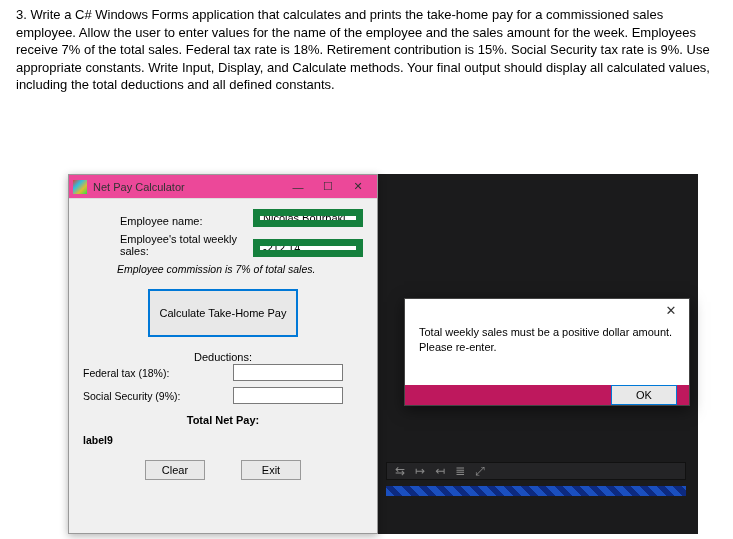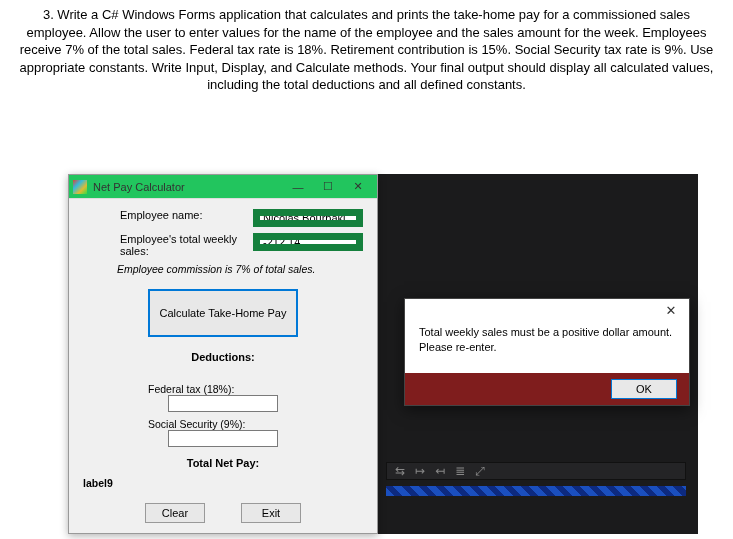--- a/index.html
+++ b/index.html
@@ -1,50 +1,50 @@
 <!DOCTYPE html>
 <html><head>
 <meta charset="utf-8">
 <style>
   * { box-sizing: border-box; margin: 0; padding: 0; font-family: Arial, sans-serif; }
   body { width: 733px; height: 539px; background: #fff; position: relative; overflow: hidden; }
-  .problem { padding: 6px 16px 4px; font-size: 13px; line-height: 1.35; color: #000; text-align: center; }
+  .problem { padding: 6px 16px 4px; font-size: 13px; line-height: 1.35; color: #000; }
   .screenshot-area { position: absolute; left: 68px; top: 174px; width: 630px; height: 360px; background: #1b1b1c; }
   
   .calc-window { position: absolute; left: 0; top: 0; width: 310px; height: 360px; background: #f0f0f0; border: 1px solid #999; box-shadow: 0 2px 8px rgba(0,0,0,.3); }
-  .titlebar { height: 24px; background: #22c55e; display: flex; align-items: center; padding: 0 4px; border-bottom: 1px solid #ddd; }
+  .titlebar { height: 24px; background: #ec4899; display: flex; align-items: center; padding: 0 4px; border-bottom: 1px solid #ddd; }
   .titlebar .app-icon { width: 14px; height: 14px; margin-right: 6px; display: inline-block; background: linear-gradient(135deg,#d43,#3bd,#db3,#3d4); }
   .titlebar .title { font-size: 11px; color: #333; flex: 1; }
   .titlebar .btn { width: 30px; height: 20px; display: flex; align-items: center; justify-content: center; font-size: 11px; color: #333; }
   .calc-body { padding: 10px 14px 6px; font-size: 11px; color: #000; }
-  .row { display: flex; align-items: flex-start; margin-bottom: 6px; padding-left: 37px; }
+  .row { display: flex; align-items: flex-end; margin-bottom: 6px; padding-left: 37px; }
   .row .lbl { width: 140px; }
   .row input { width: 110px; height: 18px; border: 7px solid #15803d; font-size: 11px; padding: 1px 3px; background: #fff; }
   .hint { font-style: italic; text-align: left; margin: 2px 0 14px 34px; font-size: 10.5px; }
   .calc-btn { display: block; margin: 0 auto 14px; padding: 16px 10px; font-size: 11px; background: #e8e8e8; border: 2px solid #0078d7; cursor: pointer; }
-  .section-title { font-weight: bold; text-align: center; font-size: 11px; margin-bottom: 20px; }
-  .row2 { display: flex; align-items: center; margin-bottom: 6px; flex-direction: column; }
+  .section-title { font-weight: normal; text-align: center; font-size: 11px; margin-bottom: 1px; }
+  .row2 { display: flex; align-items: center; margin-bottom: 6px; }
   .row2 .lbl2 { width: 150px; font-size: 10.5px; }
   .row2 input { width: 110px; height: 17px; border: 1px solid #7a7a7a; background: #fff; }
   .netpay { font-weight: bold; text-align: center; margin: 10px 0 8px; font-size: 11px; }
   .label9 { font-size: 10.5px; margin-bottom: 14px; font-weight: bold; }
   .bottom-buttons { display: flex; justify-content: center; gap: 36px; }
   .bottom-buttons button { width: 60px; height: 20px; font-size: 11px; background: #e8e8e8; border: 1px solid #999; cursor: pointer; }
   
   .ide-top { position: absolute; left: 318px; top: 10px; height: 20px; display: flex; align-items: center; font-size: 11px; color: #ccc; }
   .ide-tab { padding: 2px 8px; }
   .ide-combo { margin-left: 50px; border: 1px solid #555; height: 16px; width: 18px; display: flex; align-items: center; justify-content: center; color: #aaa; }
   .ide-form10 { margin-left: 6px; display: flex; align-items: center; gap: 4px; }
   .ide-form10 .cog { width: 12px; height: 12px; display: inline-block; color: #d69a45; }
   
   .msgbox { position: absolute; left: 336px; top: 124px; width: 286px; height: 108px; background: #fff; border: 1px solid #444; box-shadow: 0 4px 14px rgba(0,0,0,.5); }
   .msgbox .mb-title { height: 22px; display: flex; justify-content: flex-end; align-items: center; padding: 0 6px; }
   .msgbox .mb-close { font-size: 13px; color: #333; width: 24px; text-align: center; }
   .msgbox .mb-body { padding: 4px 14px 0; font-size: 11px; line-height: 1.35; color: #000; }
-  .msgbox .mb-footer { position: absolute; bottom: 0; left: 0; right: 0; height: 32px; background: #7f1d1d; display: flex; justify-content: flex-end; align-items: center; padding: 0 12px; }
+  .msgbox .mb-footer { position: absolute; bottom: 0; left: 0; right: 0; height: 20px; background: #be185d; display: flex; justify-content: flex-end; align-items: center; padding: 0 12px; }
   .msgbox .mb-ok { width: 66px; height: 20px; font-size: 11px; background: #e8e8e8; border: 1px solid #0078d7; cursor: pointer; }
   
   .bottom-tb { position: absolute; left: 318px; bottom: 16px; width: 300px; height: 56px;}
   .bottom-tb .bar1 { height: 18px; background: #242426; border: 1px solid #111; display: flex; align-items: center; gap: 10px; padding: 0 8px; }
   .bottom-tb .bar1 span { color: #888; font-size: 12px; }
   .bottom-tb .strip { height: 10px; background: repeating-linear-gradient(45deg,#1a4fbf 0 6px,#0d2a80 6px 12px); margin-top: 6px; }
 </style>
 </head>
 <body>
 

